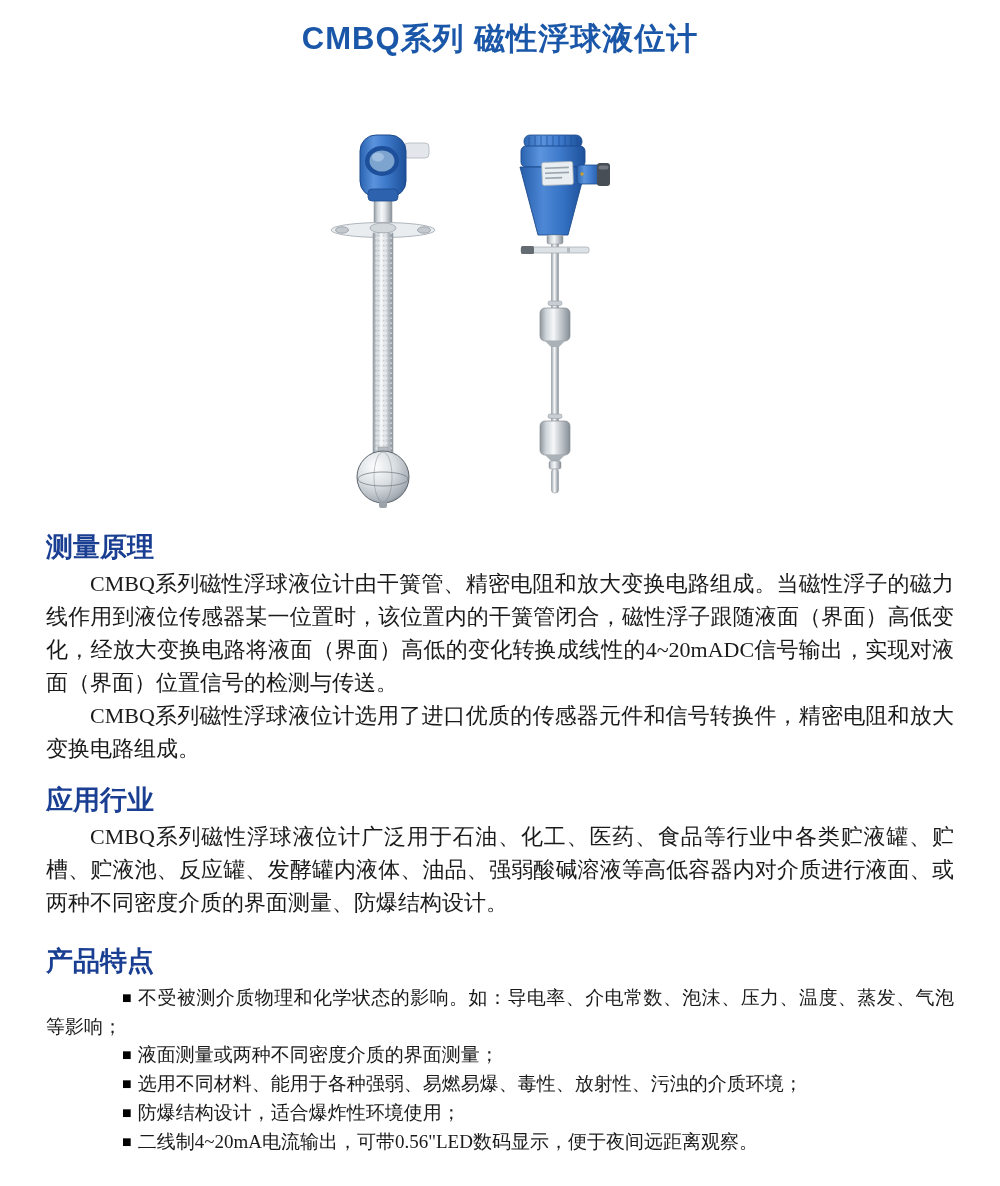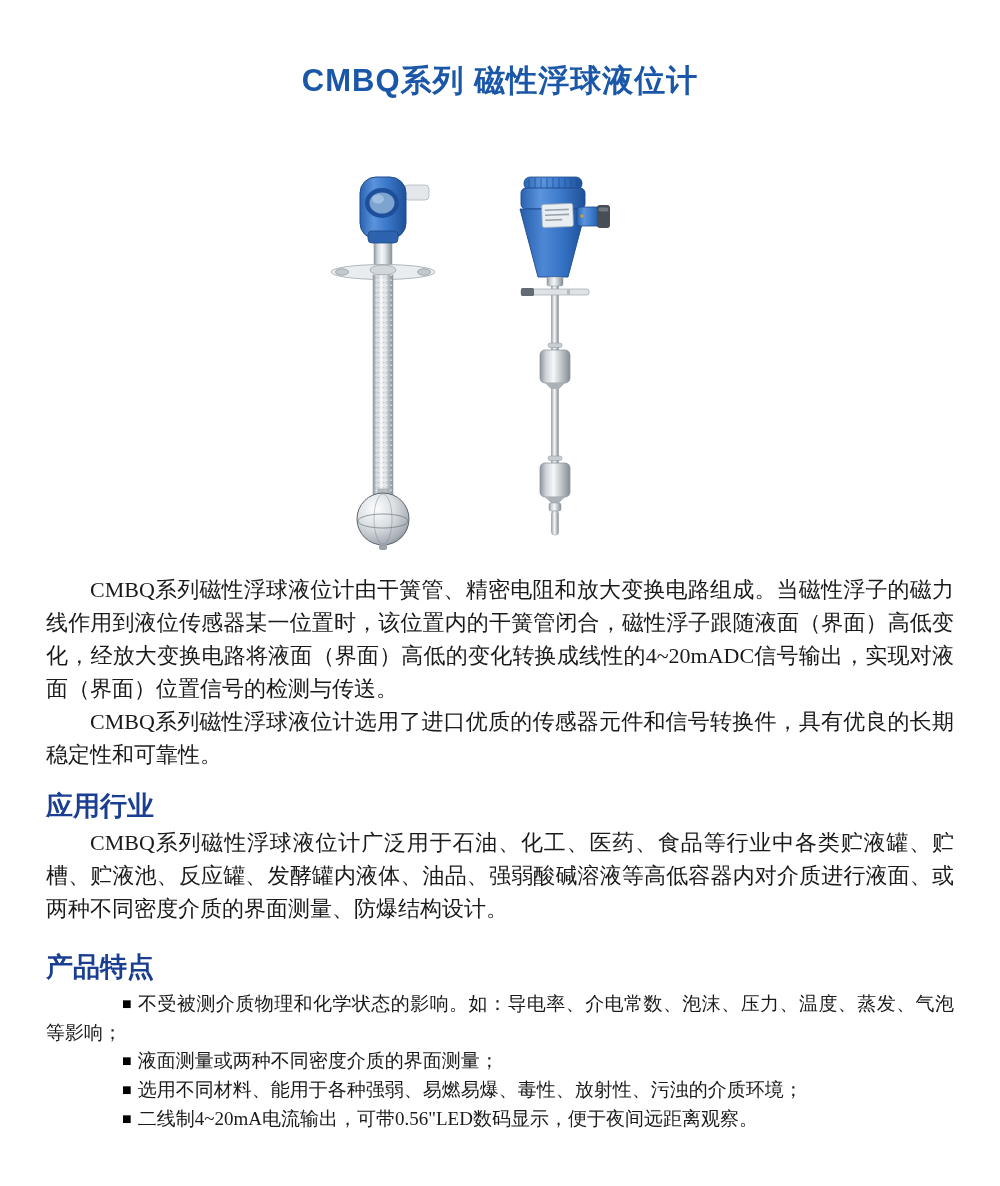--- a/index.html
+++ b/index.html
@@ -6,21 +6,21 @@
   .page{
     position:relative;
     width:1000px;height:1186px;
     margin:0 auto;
     background:#ffffff;
     overflow:hidden;
     font-family:"Liberation Serif", serif;
   }
   h1.doc-title{
     margin:0;
-    padding-top:61px;
+    padding-top:19px;
     text-align:center;
     font-family:"Liberation Sans", sans-serif;
     font-weight:bold;
     font-size:31px;
     line-height:40px;
     color:#1b57a8;
     letter-spacing:1px;
   }
   .figures{
     margin-top:62px;
@@ -198,32 +198,34 @@
       <g>
         <rect x="42" y="332" width="12" height="8" rx="2" fill="url(#rmh)" stroke="#8d949b" stroke-width="0.5"></rect>
         <rect x="44.5" y="340" width="7" height="24" rx="3" fill="url(#rmh)" stroke="#8d949b" stroke-width="0.5"></rect>
       </g>
     </svg>
   </div>
 
   <div class="content">
 
     <section class="sec-principle">
+      <h2 class="sec-heading">测量原理</h2>
       <p class="body-par">CMBQ系列磁性浮球液位计由干簧管、精密电阻和放大变换电路组成。当磁性浮子的磁力线作用到液位传感器某一位置时，该位置内的干簧管闭合，磁性浮子跟随液面（界面）高低变化，经放大变换电路将液面（界面）高低的变化转换成线性的4~20mADC信号输出，实现对液面（界面）位置信号的检测与传送。</p>
-      <p class="body-par">CMBQ系列磁性浮球液位计选用了进口优质的传感器元件和信号转换件，具有优良的长期稳定性和可靠性。</p>
+      <p class="body-par">CMBQ系列磁性浮球液位计选用了进口优质的传感器元件和信号转换件，精密电阻和放大变换电路组成。</p>
     </section>
 
     <section class="sec-apps">
       <h2 class="sec-heading">应用行业</h2>
       <p class="body-par">CMBQ系列磁性浮球液位计广泛用于石油、化工、医药、食品等行业中各类贮液罐、贮槽、贮液池、反应罐、发酵罐内液体、油品、强弱酸碱溶液等高低容器内对介质进行液面、或两种不同密度介质的界面测量、防爆结构设计。</p>
     </section>
 
     <section class="sec-features">
       <h2 class="sec-heading">产品特点</h2>
 
       <p class="bullet-par"><span class="bullet-marker">■</span><span>不受被测介质物理和化学状态的影响。如：导电率、介电常数、泡沫、压力、温度、蒸发、气泡等影响；</span></p>
       <p class="bullet-par"><span class="bullet-marker">■</span><span>液面测量或两种不同密度介质的界面测量；</span></p>
       <p class="bullet-par"><span class="bullet-marker">■</span><span>选用不同材料、能用于各种强弱、易燃易爆、毒性、放射性、污浊的介质环境；</span></p>
+      <p class="bullet-par"><span class="bullet-marker">■</span><span>防爆结构设计，适合爆炸性环境使用；</span></p>
       <p class="bullet-par"><span class="bullet-marker">■</span><span>二线制4~20mA电流输出，可带0.56"LED数码显示，便于夜间远距离观察。</span></p>
     </section>
 
   </div>
 </div>
 
 </body></html>

